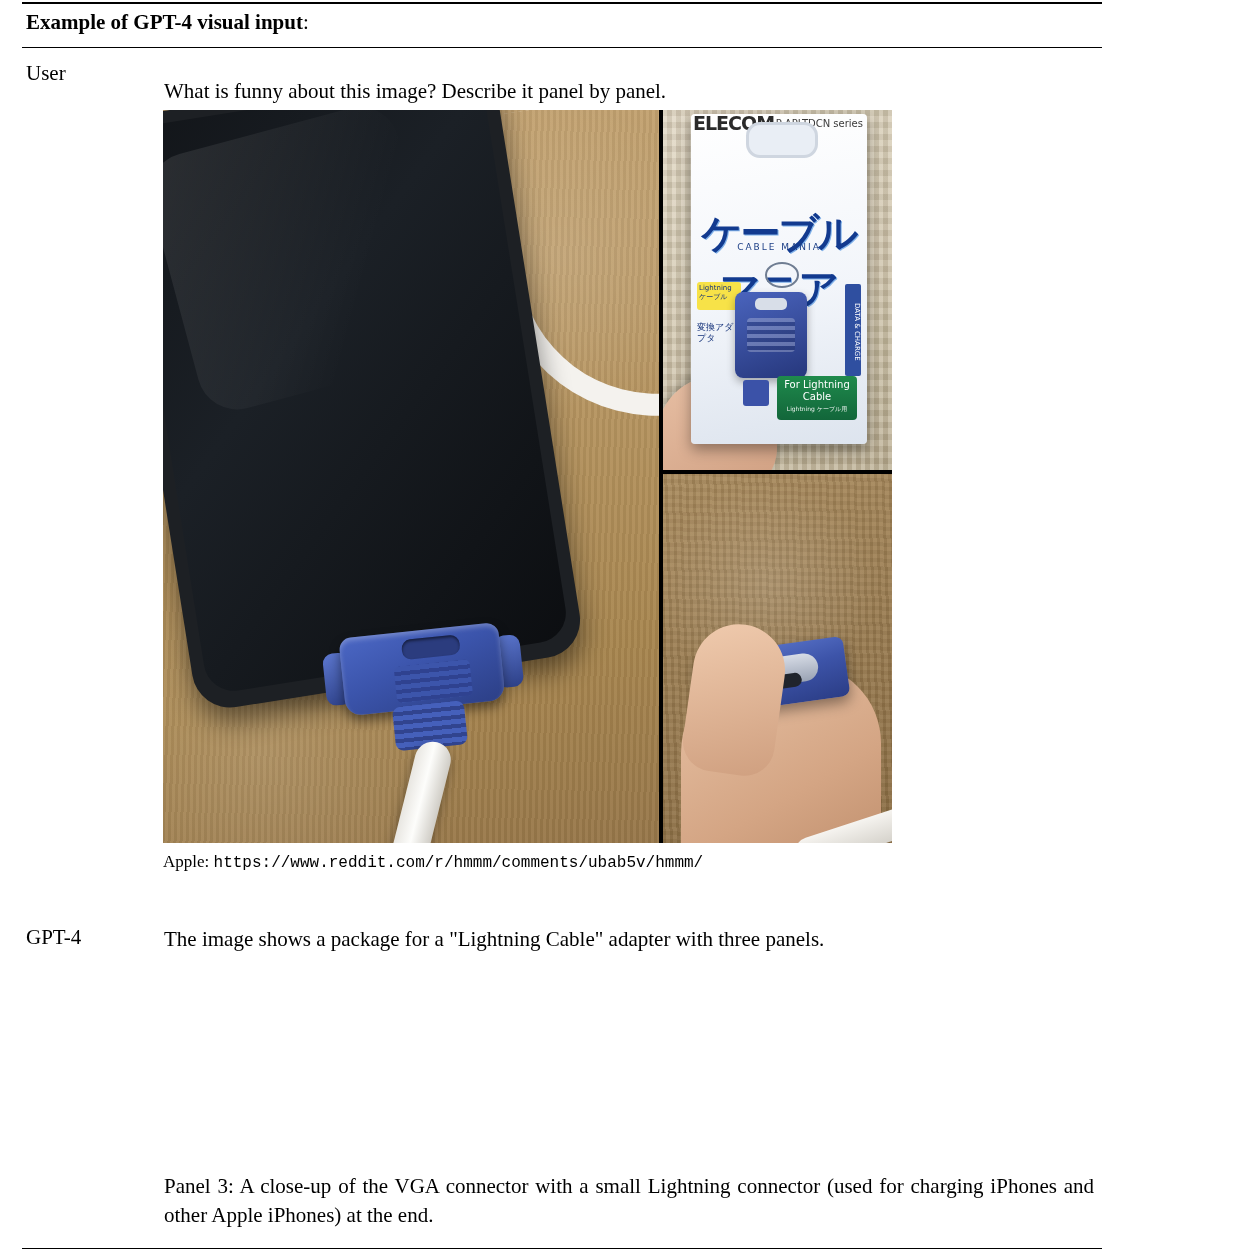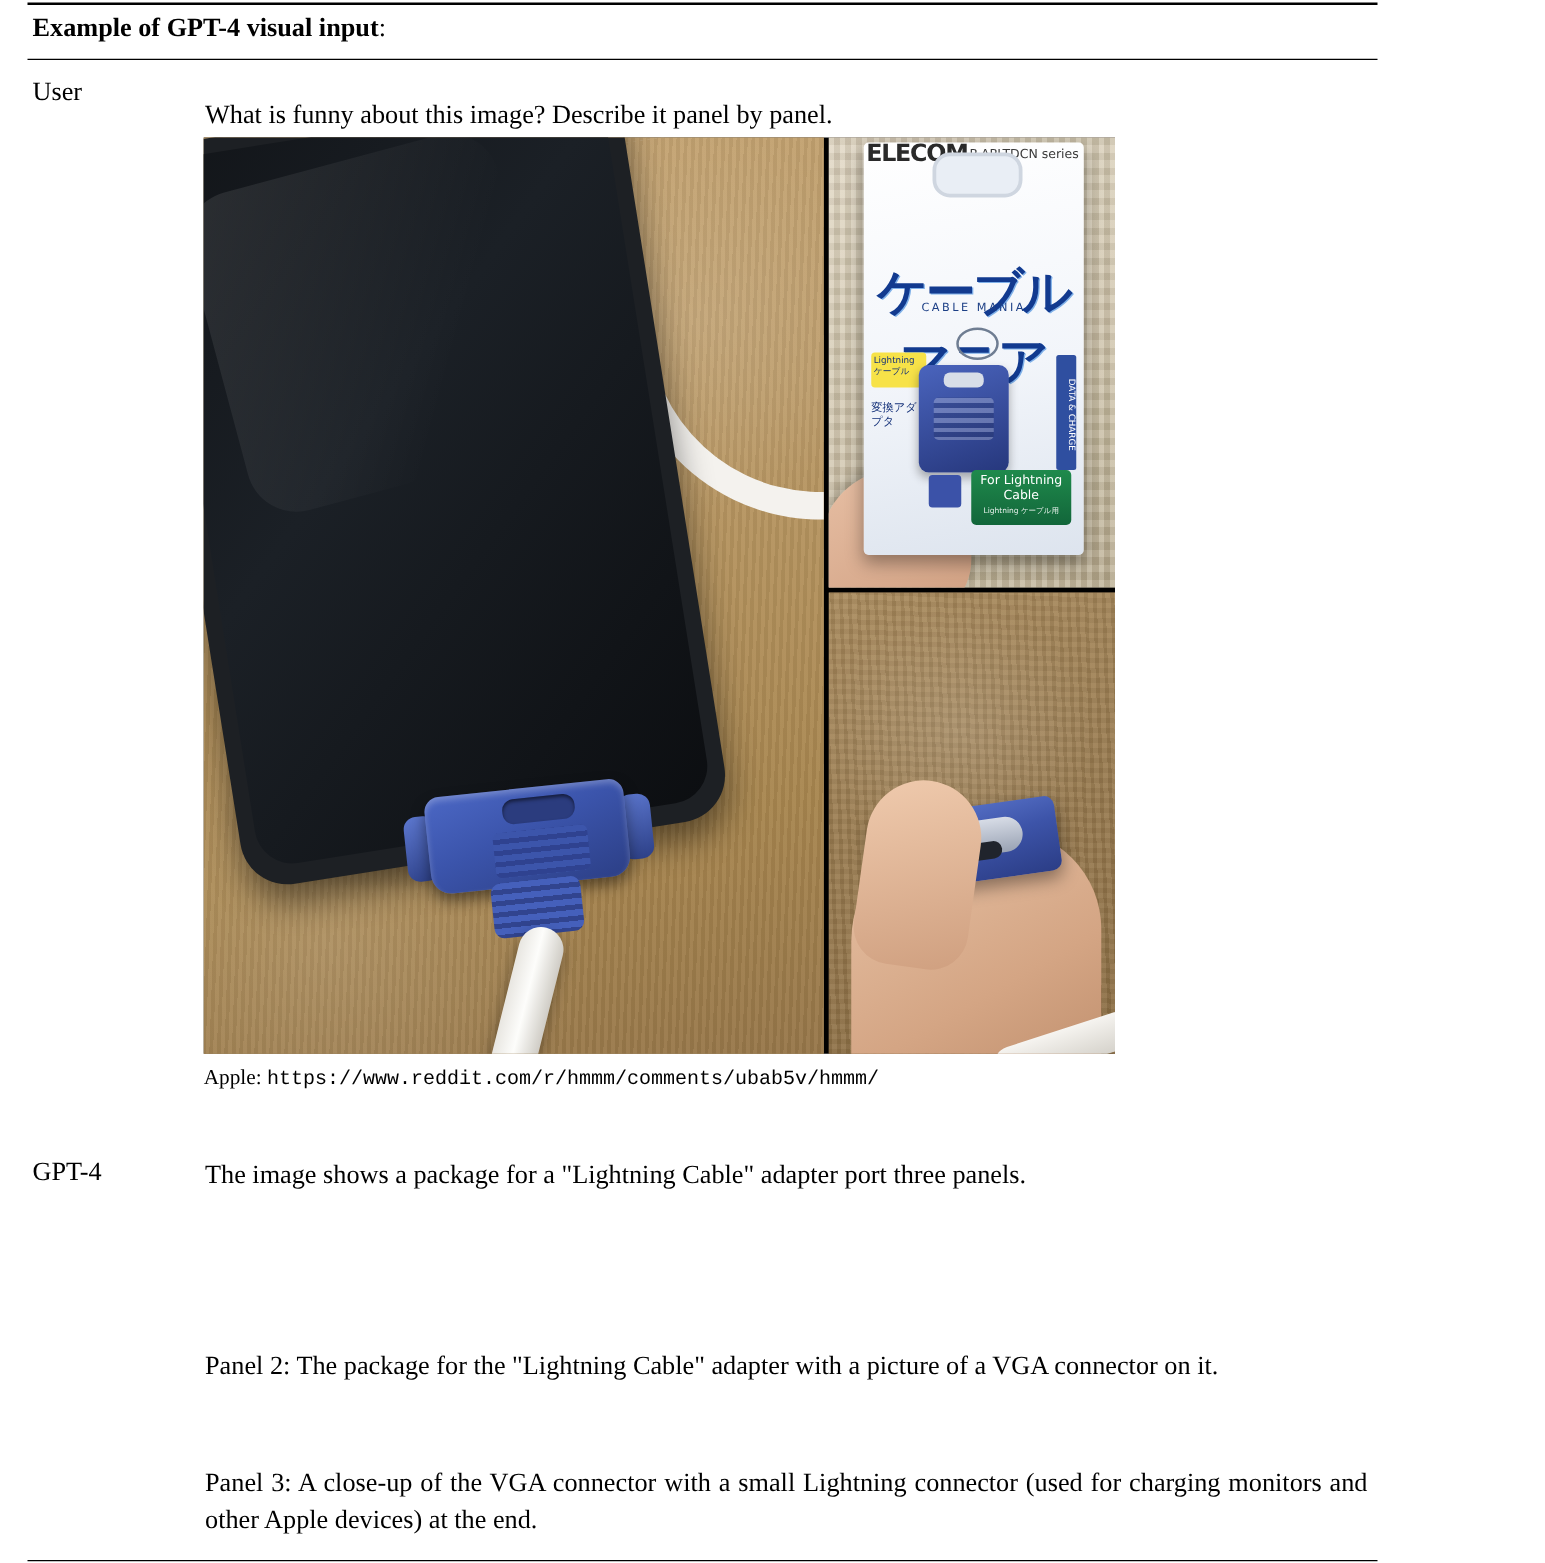--- a/index.html
+++ b/index.html
@@ -506,18 +506,17 @@
     </div>
   </div>
 
   <div class="source">
     <span>Apple:</span>
     <span class="mono">https://www.reddit.com/r/hmmm/comments/ubab5v/hmmm/</span>
   </div>
 
   <div class="role-label" id="role-gpt4">GPT-4</div>
 
-  <div class="answer" id="ans-p0">The image shows a package for a "Lightning Cable" adapter port three panels.</div>
-  <div class="answer" id="ans-p2">Panel 2: The package for the "Lightning Cable" adapter with a picture of a VGA connector on it.</div>
-  <div class="answer" id="ans-p3">Panel 3: A close-up of the VGA connector with a small Lightning connector (used for charging monitors and other Apple devices) at the end.</div>
+  <div class="answer" id="ans-p0">The image shows a package for a "Lightning Cable" adapter with three panels.</div>
+  <div class="answer" id="ans-p3">Panel 3: A close-up of the VGA connector with a small Lightning connector (used for charging iPhones and other Apple iPhones) at the end.</div>
 
   <div class="rule" id="rule-bottom"></div>
 </div>
 
 </body></html>

